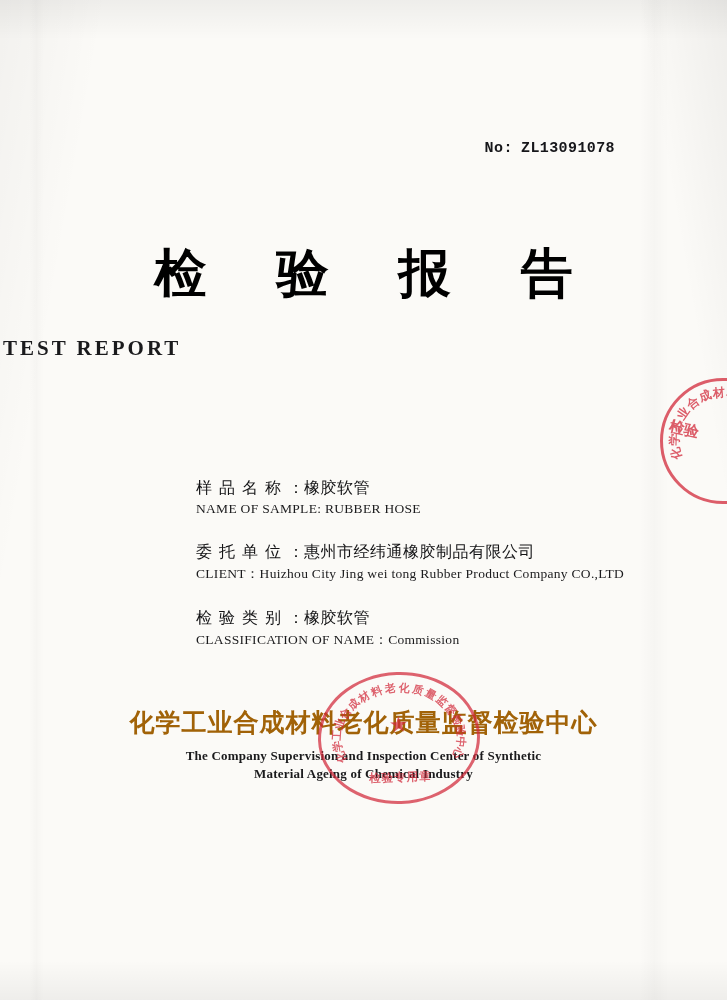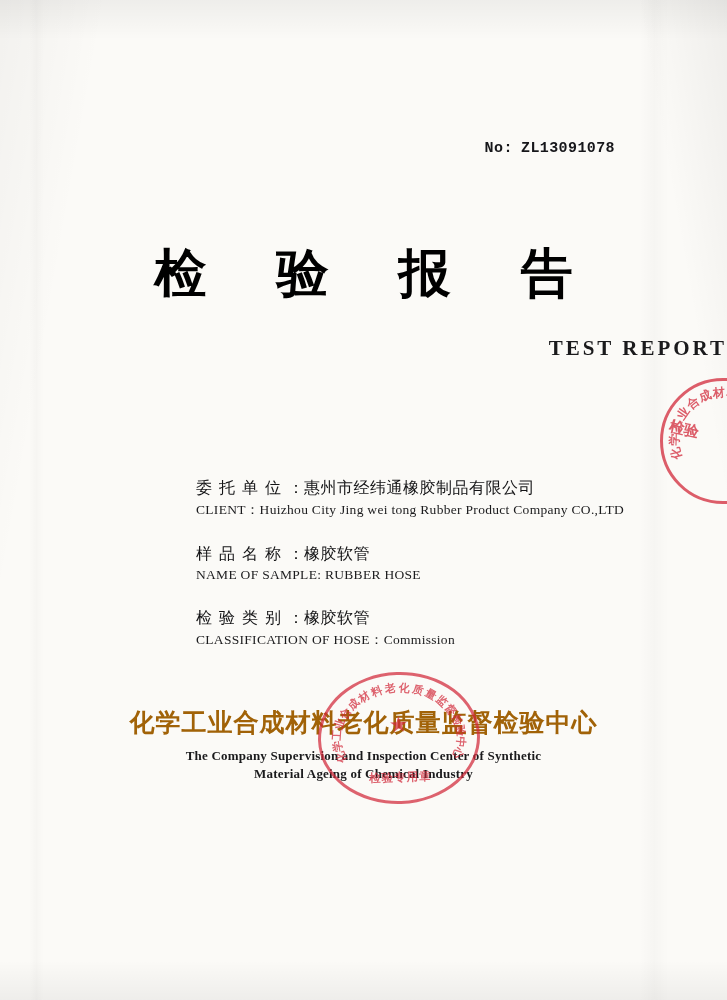--- a/index.html
+++ b/index.html
@@ -67,21 +67,21 @@
     letter-spacing: 26px;
     text-indent: 26px;
     color: #000000;
     line-height: 1.05;
   }
   .title-en {
     position: absolute;
     top: 336px;
     left: 0;
     width: 727px;
-    text-align: right;
+    text-align: left;
     font-family: "Liberation Serif", serif;
     font-size: 21px;
     font-weight: 700;
     letter-spacing: 3px;
     text-indent: 3px;
     color: #1a1a1c;
   }
 
   .fields {
     position: absolute;
@@ -222,37 +222,37 @@
     <span class="lbl">No:</span><span class="val">ZL13091078</span>
   </div>
 
   <div class="title-cn">检 验 报 告</div>
   <div class="title-en">TEST    REPORT</div>
 
   <div class="fields">
 
     <div class="field-row">
       <div class="field-cn">
-        <span class="label-cn">委托单位</span><span class="colon-cn">：</span><span class="value-cn">惠州市经纬通橡胶制品有限公司</span>
-      </div>
-      <div class="field-en">CLIENT：Huizhou City Jing wei tong Rubber Product Company CO.,LTD</div>
+        <span class="label-cn">样品名称</span><span class="colon-cn">：</span><span class="value-cn">橡胶软管</span>
+      </div>
+      <div class="field-en">NAME OF SAMPLE: RUBBER    HOSE</div>
     </div>
 
     <div class="field-row">
       <div class="field-cn">
-        <span class="label-cn">样品名称</span><span class="colon-cn">：</span><span class="value-cn">橡胶软管</span>
-      </div>
-      <div class="field-en">NAME OF SAMPLE: RUBBER    HOSE</div>
+        <span class="label-cn">委托单位</span><span class="colon-cn">：</span><span class="value-cn">惠州市经纬通橡胶制品有限公司</span>
+      </div>
+      <div class="field-en">CLIENT：Huizhou City Jing wei tong Rubber Product Company CO.,LTD</div>
     </div>
 
     <div class="field-row">
       <div class="field-cn">
         <span class="label-cn">检验类别</span><span class="colon-cn">：</span><span class="value-cn">橡胶软管</span>
       </div>
-      <div class="field-en">CLASSIFICATION OF HOSE：Commission</div>
+      <div class="field-en">CLASSIFICATION OF NAME：Commission</div>
     </div>
 
   </div>
 
   <div class="org">
     <div class="org-cn">化学工业合成材料老化质量监督检验中心</div>
     <div class="org-en1">The Company Supervision and Inspection Center of Synthetic</div>
     <div class="org-en2">Material Ageing of Chemical Industry</div>
   </div>
 

